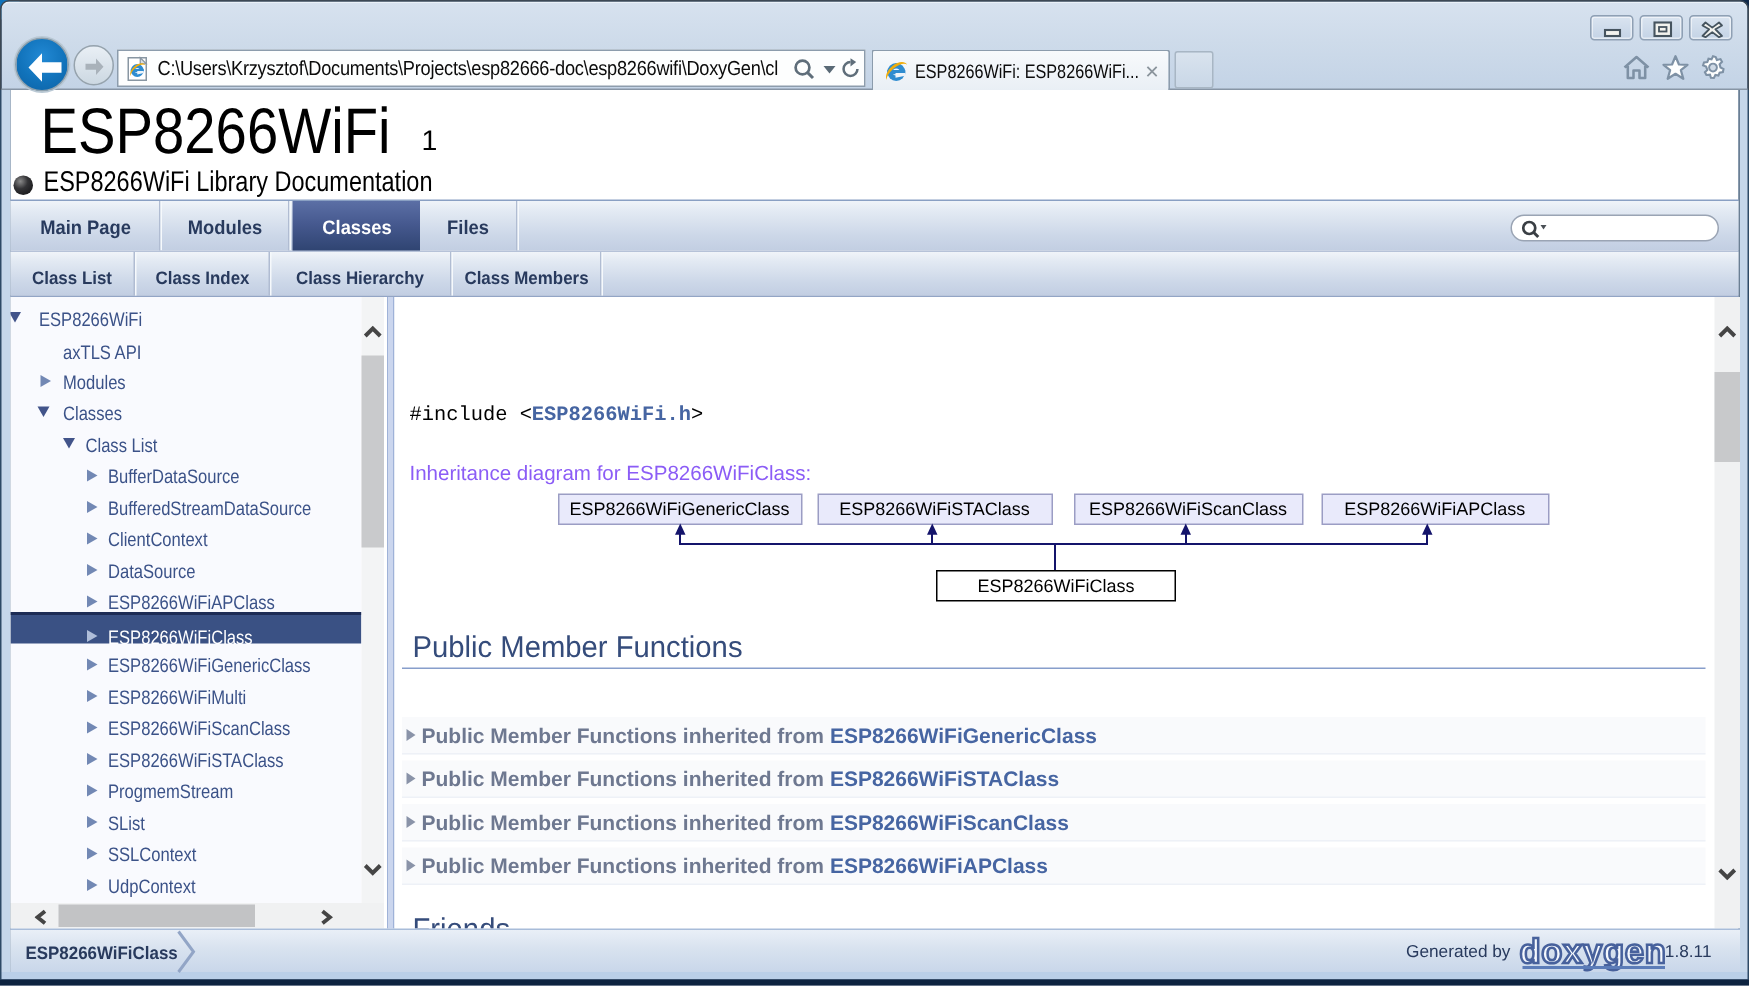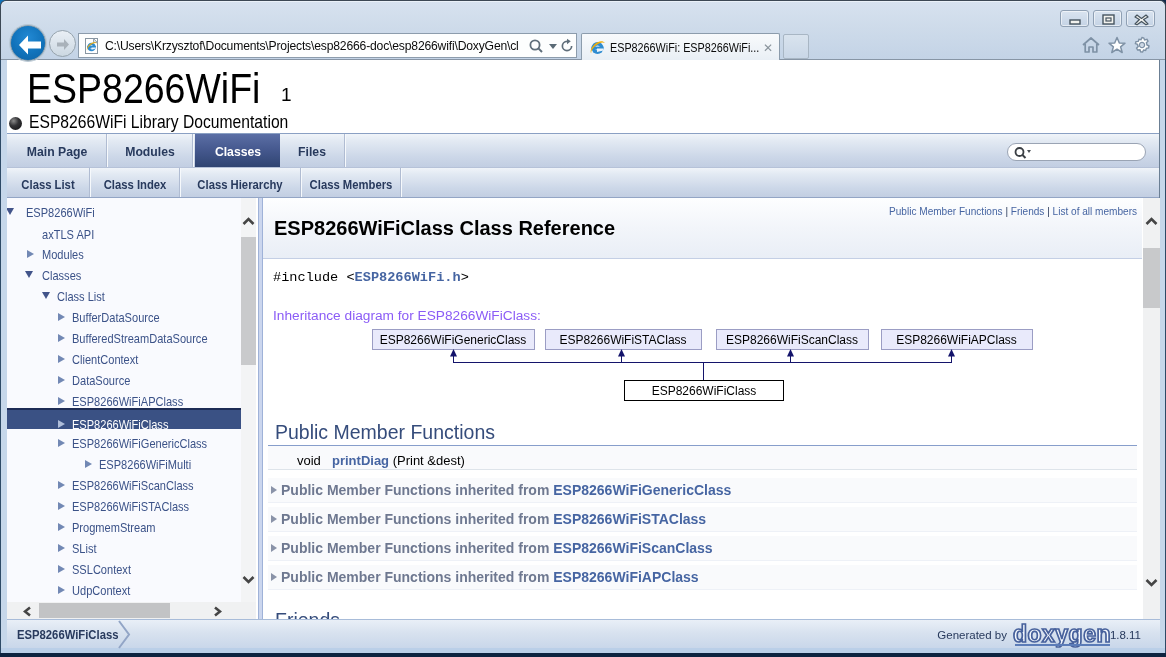--- a/index.html
+++ b/index.html
@@ -295,21 +295,21 @@
         <span class="lbl" style="left:64.5px">ESP8266WiFiAPClass</span>
       </div>
       <div class="trow sel" style="top: 210px;">
         <span class="ar-r" style="left:51px"></span>
         <span class="lbl" style="left:64.5px">ESP8266WiFiClass</span>
       </div>
       <div class="trow" style="top: 231px;">
         <span class="ar-r" style="left:51px"></span>
         <span class="lbl" style="left:64.5px">ESP8266WiFiGenericClass</span>
       </div>
-      <div class="trow" style="top: 252px; margin-left: 27px;">
+      <div class="trow" style="top: 252px;">
         <span class="ar-r" style="left:51px"></span>
         <span class="lbl" style="left:64.5px">ESP8266WiFiMulti</span>
       </div>
       <div class="trow" style="top: 273px;">
         <span class="ar-r" style="left:51px"></span>
         <span class="lbl" style="left:64.5px">ESP8266WiFiScanClass</span>
       </div>
       <div class="trow" style="top: 294px;">
         <span class="ar-r" style="left:51px"></span>
         <span class="lbl" style="left:64.5px">ESP8266WiFiSTAClass</span>
@@ -349,24 +349,20 @@
         <path d="M2 1.5 L7 5.5 L2 9.5" fill="none" stroke="#454545" stroke-width="2.6"></path>
       </svg>
   </div>
   <div class="abs" id="split">
       <div class="l1"></div>
       <div class="l2"></div>
       <div class="l3"></div>
     </div>
 
   <div class="abs" id="main">
-    <div id="hdrblk">
-      <div id="summary">Public Member Functions <b>|</b> Friends <b>|</b> List of all members</div>
-      <div id="ctitle">ESP8266WiFiClass Class Reference</div>
-    </div>
     <div id="include">#include &lt;<b>ESP8266WiFi.h</b>&gt;</div>
     <div id="inhlbl">Inheritance diagram for ESP8266WiFiClass:</div>
     <svg id="diagram" width="879" height="220" viewBox="0 0 879 220">
 
       <g id="dg">
           <rect x="109.5" y="131.5" width="162" height="20" fill="#e9eafb" stroke="#9b9dc4"></rect>
           <text x="190" y="145.5" font-size="12" text-anchor="middle" fill="#000">ESP8266WiFiGenericClass</text>
           <rect x="282.5" y="131.5" width="156" height="20" fill="#e9eafb" stroke="#9b9dc4"></rect>
           <text x="360" y="145.5" font-size="12" text-anchor="middle" fill="#000">ESP8266WiFiSTAClass</text>
           <rect x="453.5" y="131.5" width="152" height="20" fill="#e9eafb" stroke="#9b9dc4"></rect>
@@ -382,24 +378,20 @@
           <path d="M358.5 151 L355 158.5 L362 158.5 Z" fill="#14146b"></path>
           <path d="M527.5 165 L527.5 158" stroke="#14146b" stroke-width="1.2" shape-rendering="crispEdges" fill="none"></path>
           <path d="M527.5 151 L524 158.5 L531 158.5 Z" fill="#14146b"></path>
           <path d="M688.5 165 L688.5 158" stroke="#14146b" stroke-width="1.2" shape-rendering="crispEdges" fill="none"></path>
           <path d="M688.5 151 L685 158.5 L692 158.5 Z" fill="#14146b"></path>
           <path d="M440.5 164 L440.5 182" stroke="#14146b" stroke-width="1.2" shape-rendering="crispEdges" fill="none"></path>
         </g>
     </svg>
     <div class="gh" style="top:223px;">Public Member Functions</div>
     <div id="ghline"></div>
-    <div id="memrow">
-      <span class="void">void</span>
-      <span class="fn"><b>printDiag</b> (Print &amp;dest)</span>
-    </div>
     <div class="inh" style="top:280px;">
         <span class="tri"></span>
         <span class="t">Public Member Functions inherited from <a>ESP8266WiFiGenericClass</a></span>
       </div>
     <div class="inh" style="top:309px;">
         <span class="tri"></span>
         <span class="t">Public Member Functions inherited from <a>ESP8266WiFiSTAClass</a></span>
       </div>
     <div class="inh" style="top:338px;">
         <span class="tri"></span>

